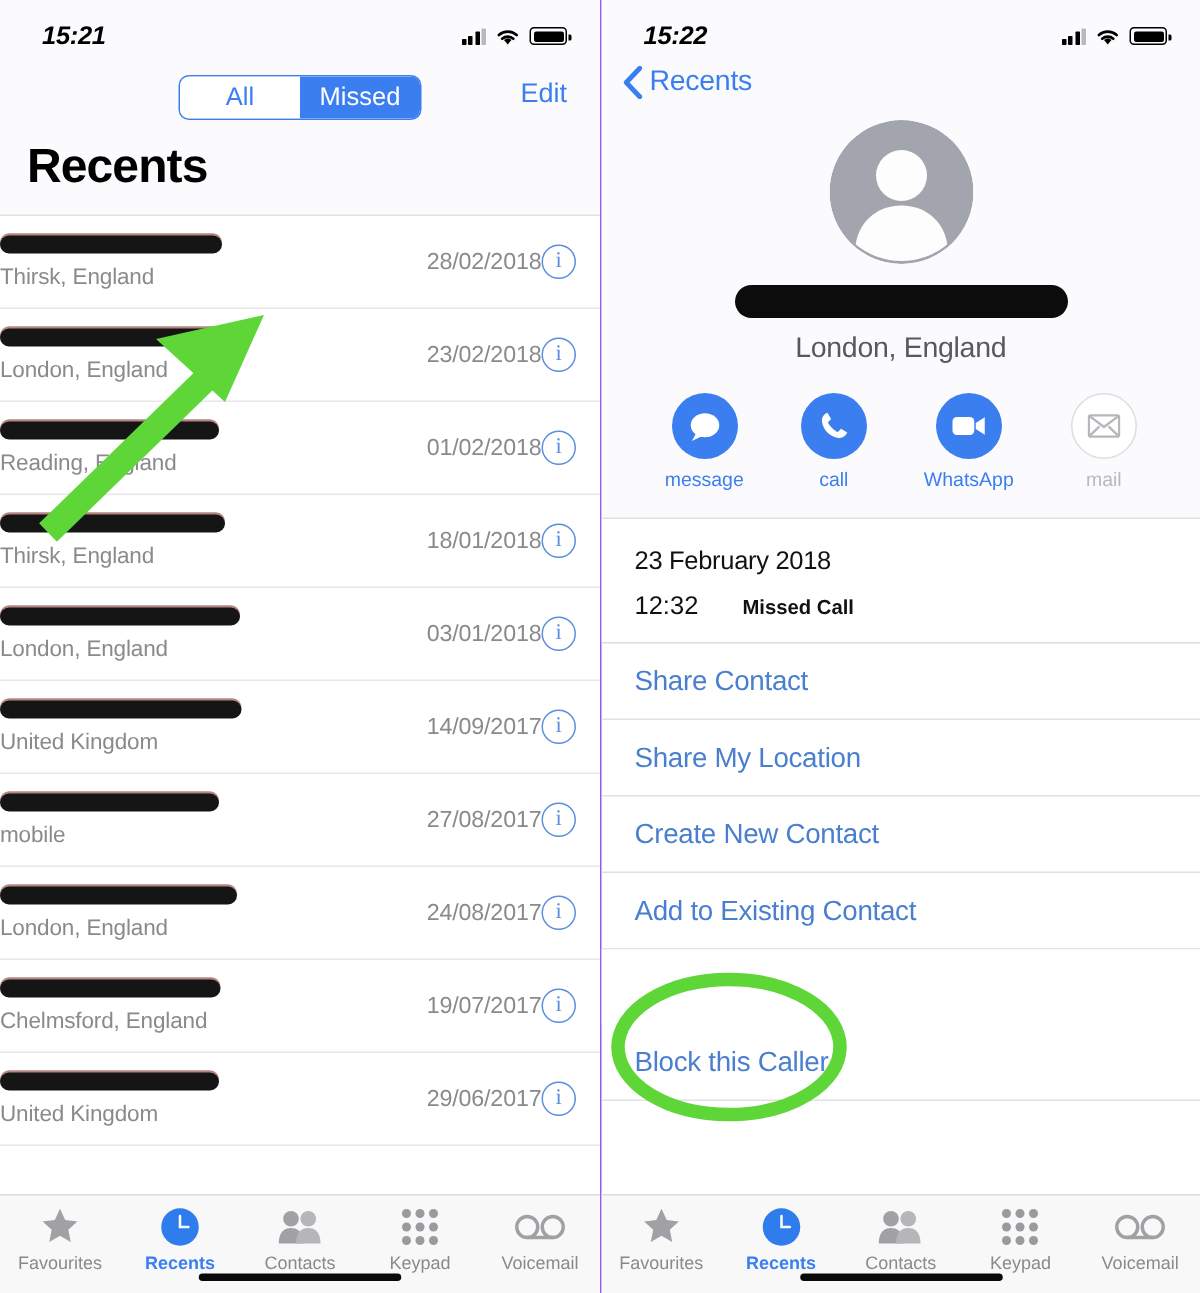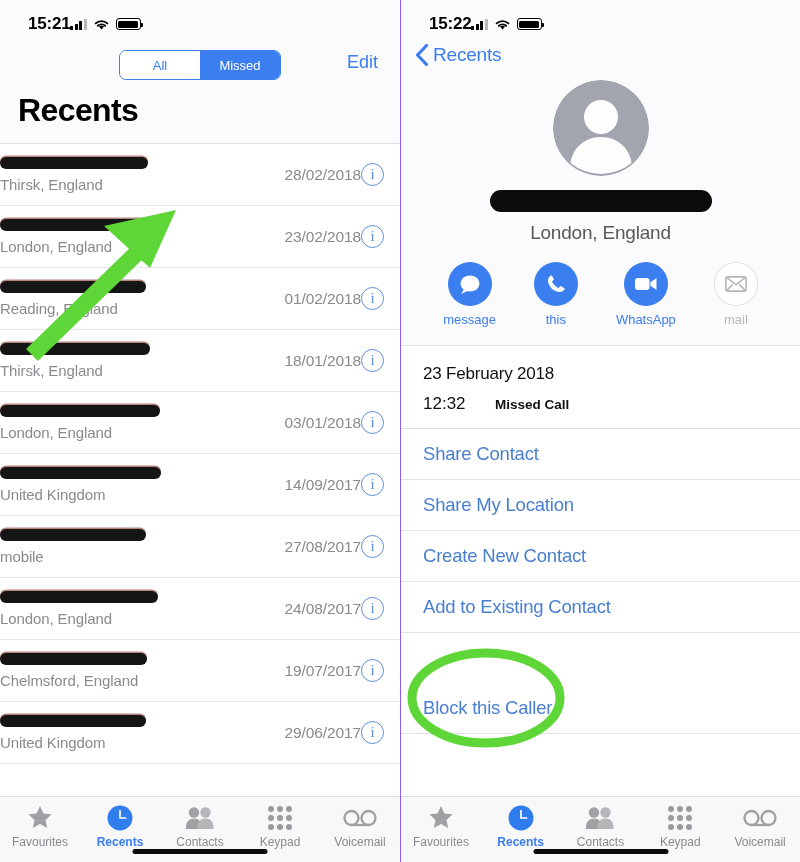--- a/index.html
+++ b/index.html
@@ -14,23 +14,24 @@
     width: 400px; height: 862px;
     position: relative;
     background: #ffffff;
     overflow: hidden;
   }
   .phone.right { border-left: 1px solid #8b5cf6; }
 
   
   .statusbar {
     height: 40px;
-    display: flex; align-items: center; 
+    display: flex; align-items: center; justify-content: space-between;
     padding: 8px 22px 0 28px;
     background: #fbfbfd;
+    font-style: italic;
   }
   .status-time {
     font-size: 17px; font-weight: bold; color: #000;
     letter-spacing: -0.2px;
   }
   .status-icons { display: flex; align-items: center; gap: 6px; }
   .sig { display: flex; align-items: flex-end; gap: 1.5px; height: 11px; }
   .sig i { display: block; width: 3px; background: #000; border-radius: 0.5px; }
   .sig i:nth-child(1){ height: 4px; }
   .sig i:nth-child(2){ height: 6px; }
@@ -52,21 +53,21 @@
     padding: 6px 20px 0 20px;
     display: flex; align-items: center; justify-content: center;
     position: relative; height: 44px;
   }
   .segmented {
     display: flex; border: 1px solid #3b7ef0; border-radius: 7px;
     overflow: hidden; height: 30px; width: 162px;
   }
   .seg {
     flex: 1; display: flex; align-items: center; justify-content: center;
-    font-size: 13px; color: #3b7ef0; background: #fff; cursor: pointer;
+    font-size: 17px; color: #3b7ef0; background: #fff; cursor: pointer;
   }
   .seg.active { background: #3b7ef0; color: #fff; }
   .edit-btn {
     position: absolute; right: 22px; top: 12px;
     font-size: 18px; color: #3b7ef0; cursor: pointer;
   }
   .big-title {
     background: #fbfbfd;
     padding: 8px 18px 14px 18px;
     font-size: 32px; font-weight: bold; color: #000;
@@ -429,21 +430,21 @@
             </svg>
           </div>
           <div class="action-label">message</div>
         </div>
         <div class="action">
           <div class="action-circle">
             <svg width="22" height="22" viewBox="0 0 22 22">
               <path d="M6.6 2.2 C4.4 3 2.6 5.3 3 8.2 C3.7 13.6 8.4 18.3 13.8 19 C16.7 19.4 19 17.6 19.8 15.4 L15.7 12.9 L13.3 15.1 C11 13.9 8.1 11 6.9 8.7 L9.1 6.3 Z" fill="#fff"></path>
             </svg>
           </div>
-          <div class="action-label">this</div>
+          <div class="action-label">call</div>
         </div>
         <div class="action">
           <div class="action-circle">
             <svg width="24" height="16" viewBox="0 0 24 16">
               <rect x="1" y="2" width="14.5" height="12" rx="3" fill="#fff"></rect>
               <path d="M16.5 6 L22.5 2.2 V13.8 L16.5 10 Z" fill="#fff"></path>
             </svg>
           </div>
           <div class="action-label">WhatsApp</div>
         </div>

